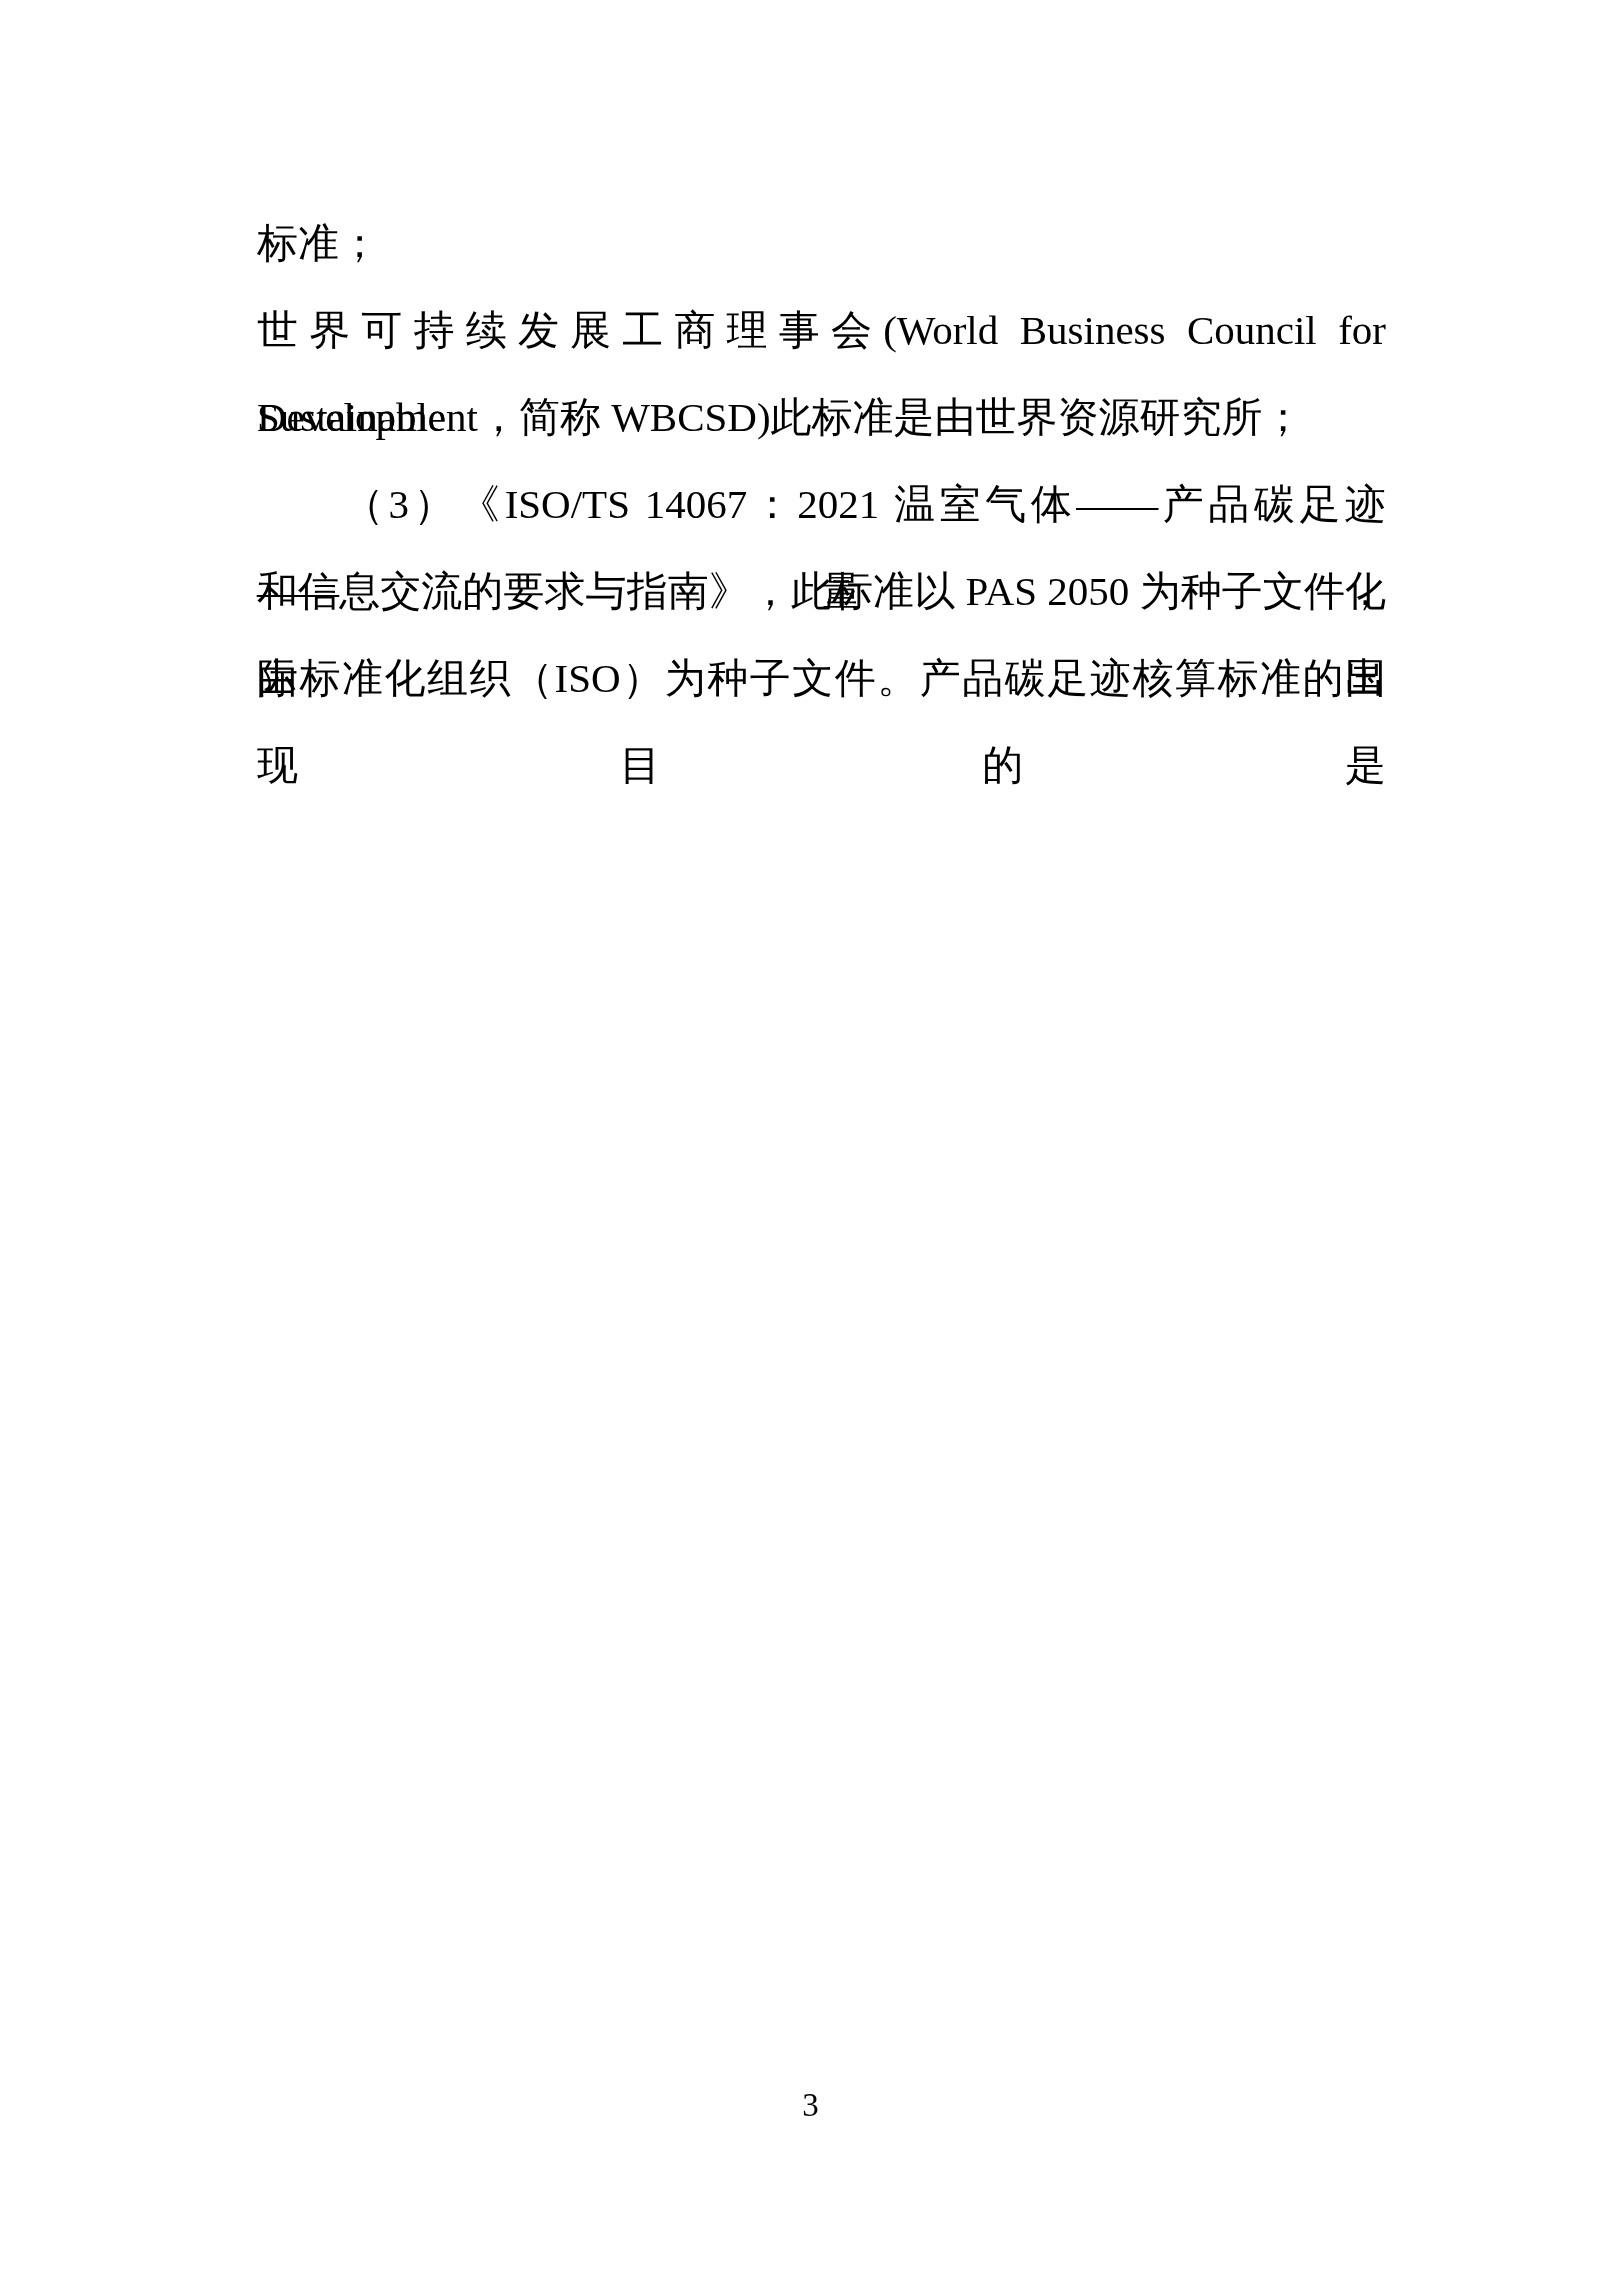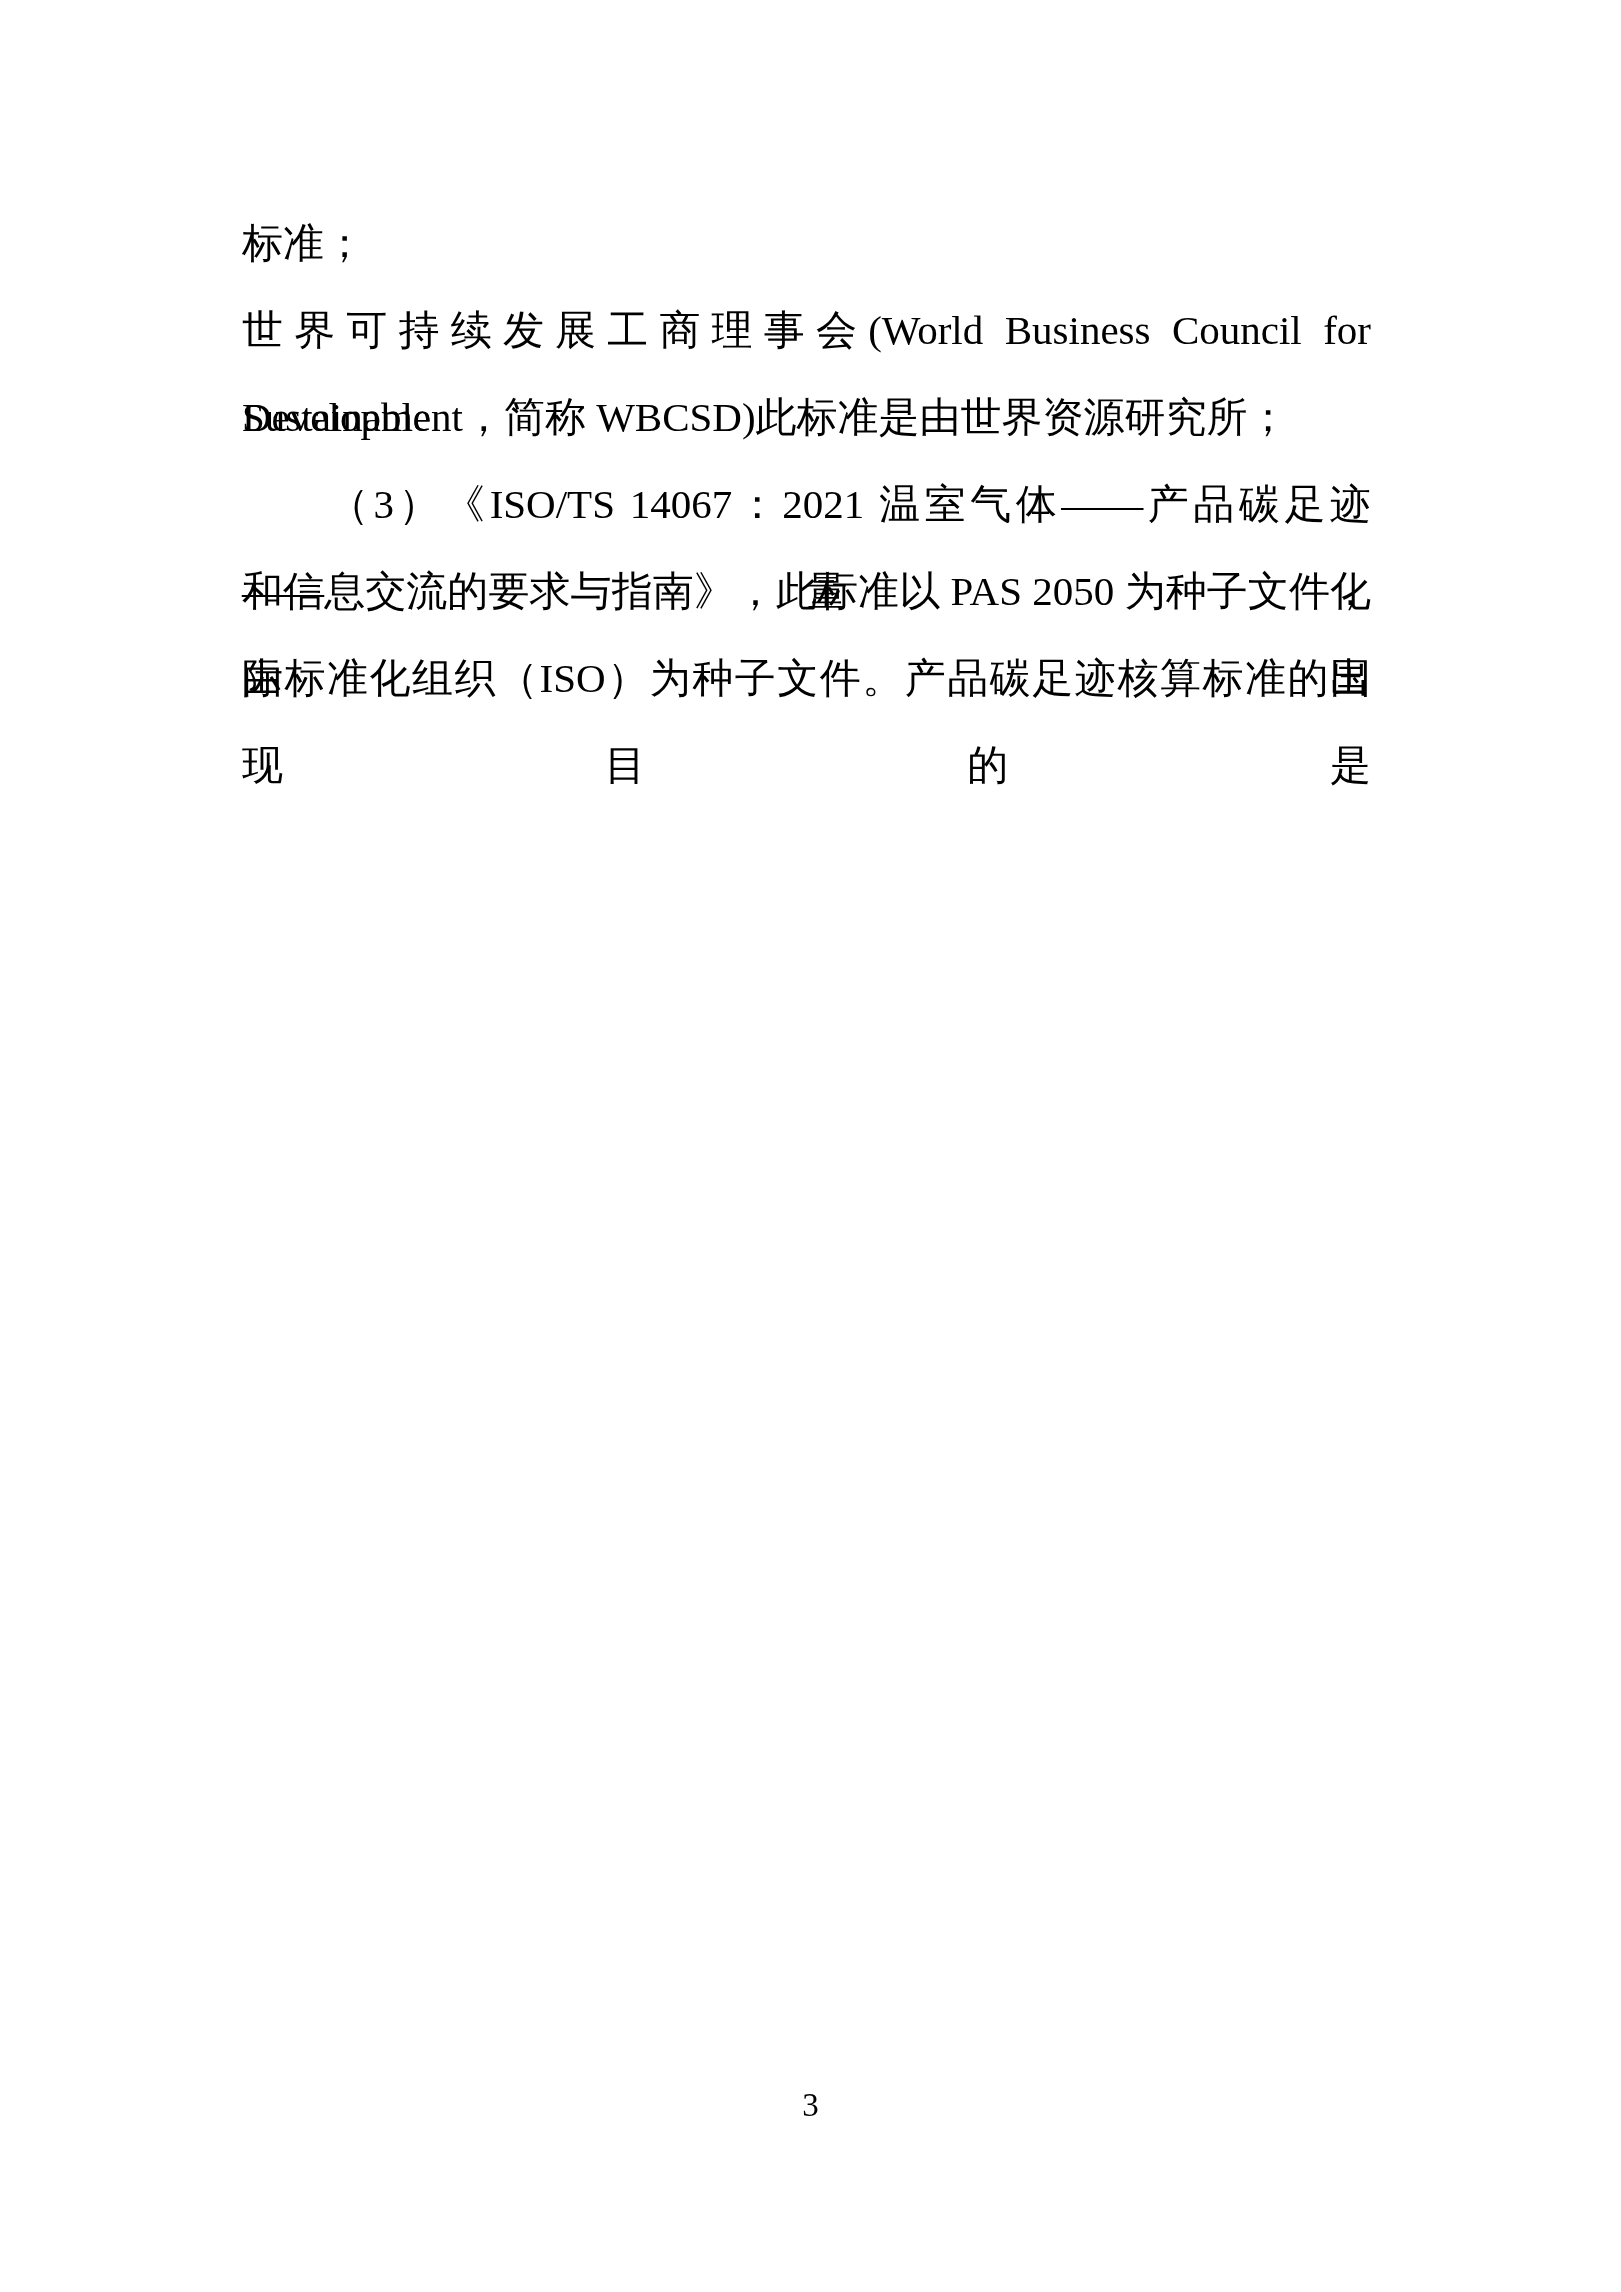--- a/index.html
+++ b/index.html
@@ -12,21 +12,21 @@
     width: 1621px;
     height: 2293px;
     background: #ffffff;
     color: #000000;
     font-family: "Liberation Serif", "DejaVu Serif", serif;
     overflow: hidden;
   }
   .doc-body {
     position: absolute;
     top: 200px;
-    left: 242px;
+    left: 257px;
     width: 1129px;
   }
   .line {
     font-size: 41px;
     height: 87px;
     line-height: 87px;
     white-space: nowrap;
     text-align: justify;
     white-space: normal;
   }

